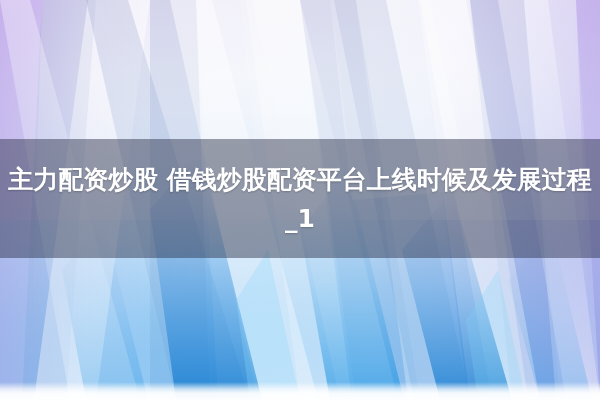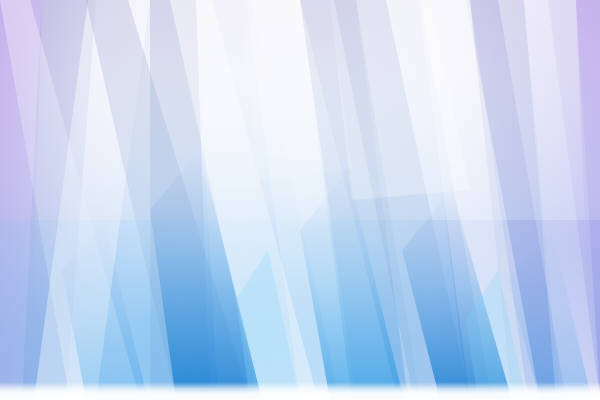--- a/index.html
+++ b/index.html
@@ -194,17 +194,20 @@
       <polygon points="508,280 552,230 592,400 540,400" fill="url(#gDarkBlue2)" opacity="0.45"></polygon>
 
       <polygon points="236,300 268,250 300,400 250,400" fill="#8fd8fb" opacity="0.30"></polygon>
       <polygon points="466,320 498,270 526,400 478,400" fill="#7fd3f7" opacity="0.26"></polygon>
 
       <polygon points="330,0 430,0 470,190 352,200" fill="#ffffff" opacity="0.26"></polygon>
       <polygon points="240,0 330,0 352,170 258,180" fill="#ffffff" opacity="0.14"></polygon>
     </svg>
   </div>
 
+  <div class="caption-band">
+    <p class="caption-text">主力配资炒股 借钱炒股配资平台上线时候及发展过程_1</p>
+  </div>
 
   <div class="bottom-fade"></div>
   <div class="watermark"></div>
 
 </div>
 
 </body></html>

